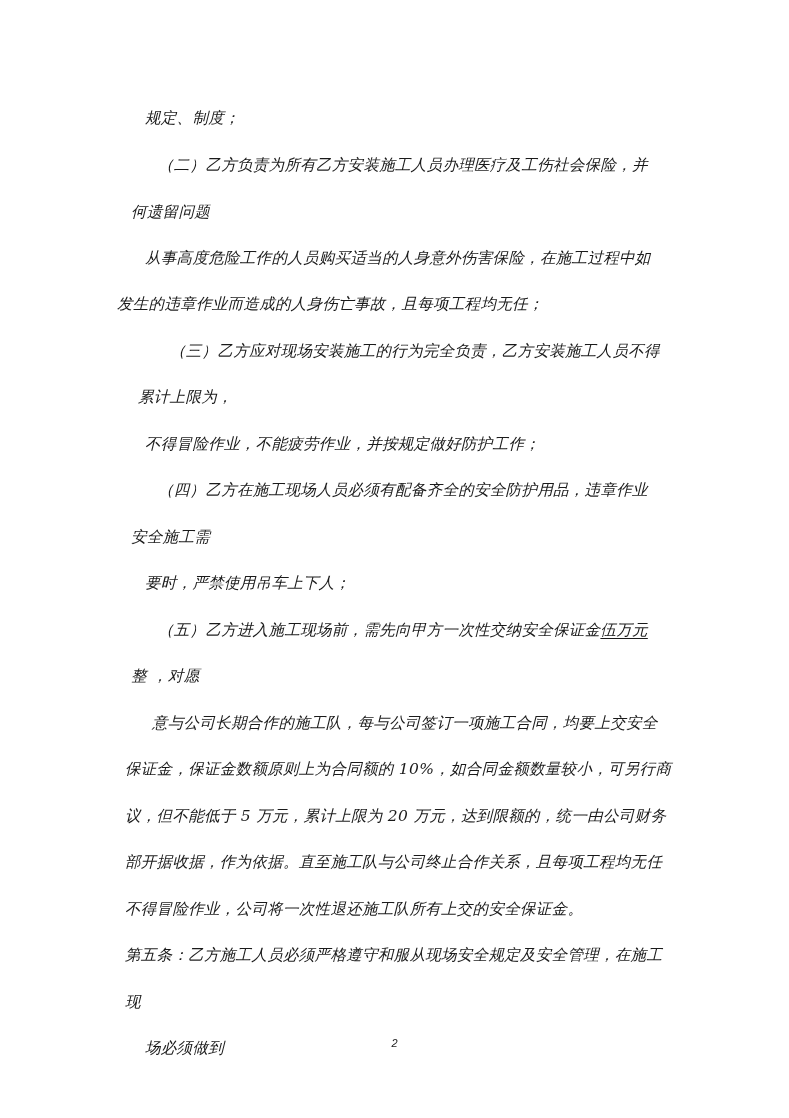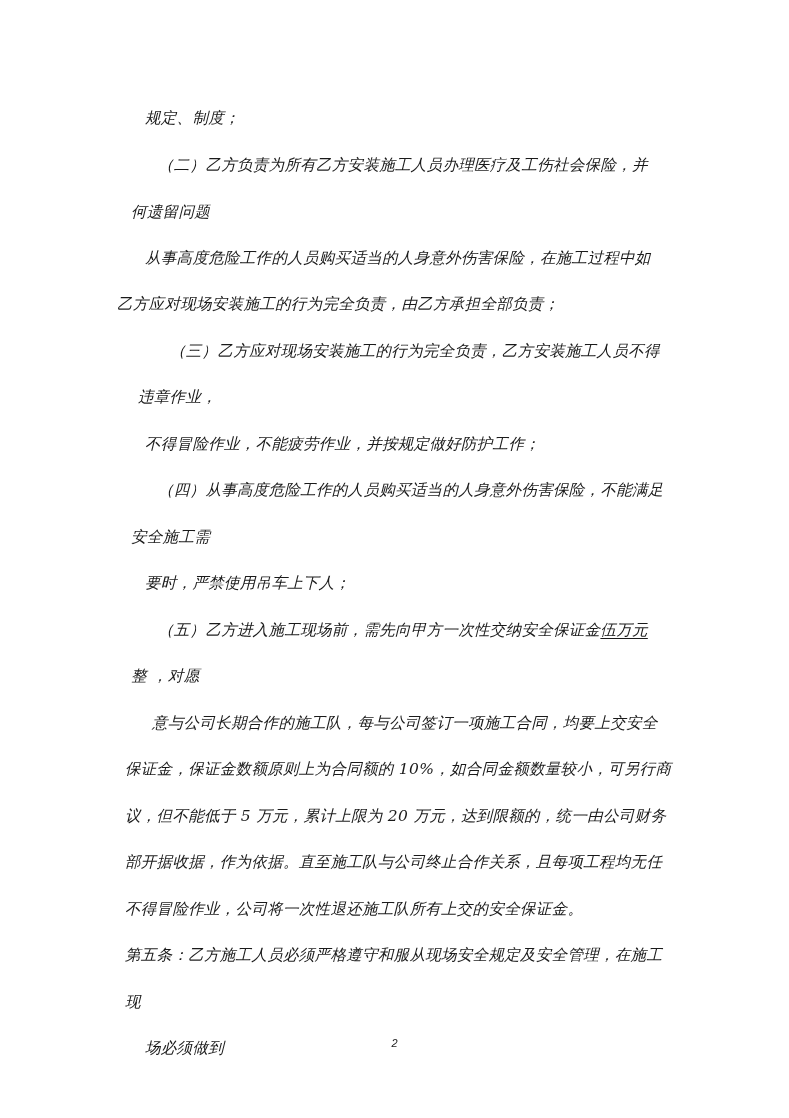--- a/index.html
+++ b/index.html
@@ -12,25 +12,25 @@
                  font-family: "Liberation Sans", sans-serif; font-size: 11px; color: #222; }
 </style>
 </head>
 <body>
 
 <div class="page">
   <div class="line" style="left:145px;top:108px">规定、制度；</div>
   <div class="line" style="left:158px;top:155px">（二）乙方负责为所有乙方安装施工人员办理医疗及工伤社会保险，并</div>
   <div class="line" style="left:131px;top:202px">何遗留问题</div>
   <div class="line" style="left:145px;top:248px">从事高度危险工作的人员购买适当的人身意外伤害保险，在施工过程中如</div>
-  <div class="line" style="left:117px;top:294px">乙方应对现场安装施工的行为完全负责，由乙方承担全部负责；</div>
+  <div class="line" style="left:117px;top:294px">发生的违章作业而造成的人身伤亡事故，且每项工程均无任；</div>
   <div class="line" style="left:170px;top:341px">（三）乙方应对现场安装施工的行为完全负责，乙方安装施工人员不得</div>
-  <div class="line" style="left:138px;top:387px">违章作业，</div>
+  <div class="line" style="left:138px;top:387px">累计上限为，</div>
   <div class="line" style="left:145px;top:434px">不得冒险作业，不能疲劳作业，并按规定做好防护工作；</div>
-  <div class="line" style="left:158px;top:480px">（四）从事高度危险工作的人员购买适当的人身意外伤害保险，不能满足</div>
+  <div class="line" style="left:158px;top:480px">（四）乙方在施工现场人员必须有配备齐全的安全防护用品，违章作业</div>
   <div class="line" style="left:131px;top:527px">安全施工需</div>
   <div class="line" style="left:145px;top:573px">要时，严禁使用吊车上下人；</div>
   <div class="line" style="left:158px;top:620px">
     <span>（五）乙方进入施工现场前，需先向甲方一次性交纳安全保证金</span><span class="u">伍万元</span>
   </div>
   <div class="line" style="left:131px;top:666px">整 ，对愿</div>
   <div class="line" style="left:152px;top:713px">意与公司长期合作的施工队，每与公司签订一项施工合同，均要上交安全</div>
   <div class="line" style="left:125px;top:759px">保证金，保证金数额原则上为合同额的 10%，如合同金额数量较小，可另行商</div>
   <div class="line" style="left:125px;top:806px">议，但不能低于 5 万元，累计上限为 20 万元，达到限额的，统一由公司财务</div>
   <div class="line" style="left:125px;top:852px">部开据收据，作为依据。直至施工队与公司终止合作关系，且每项工程均无任</div>

